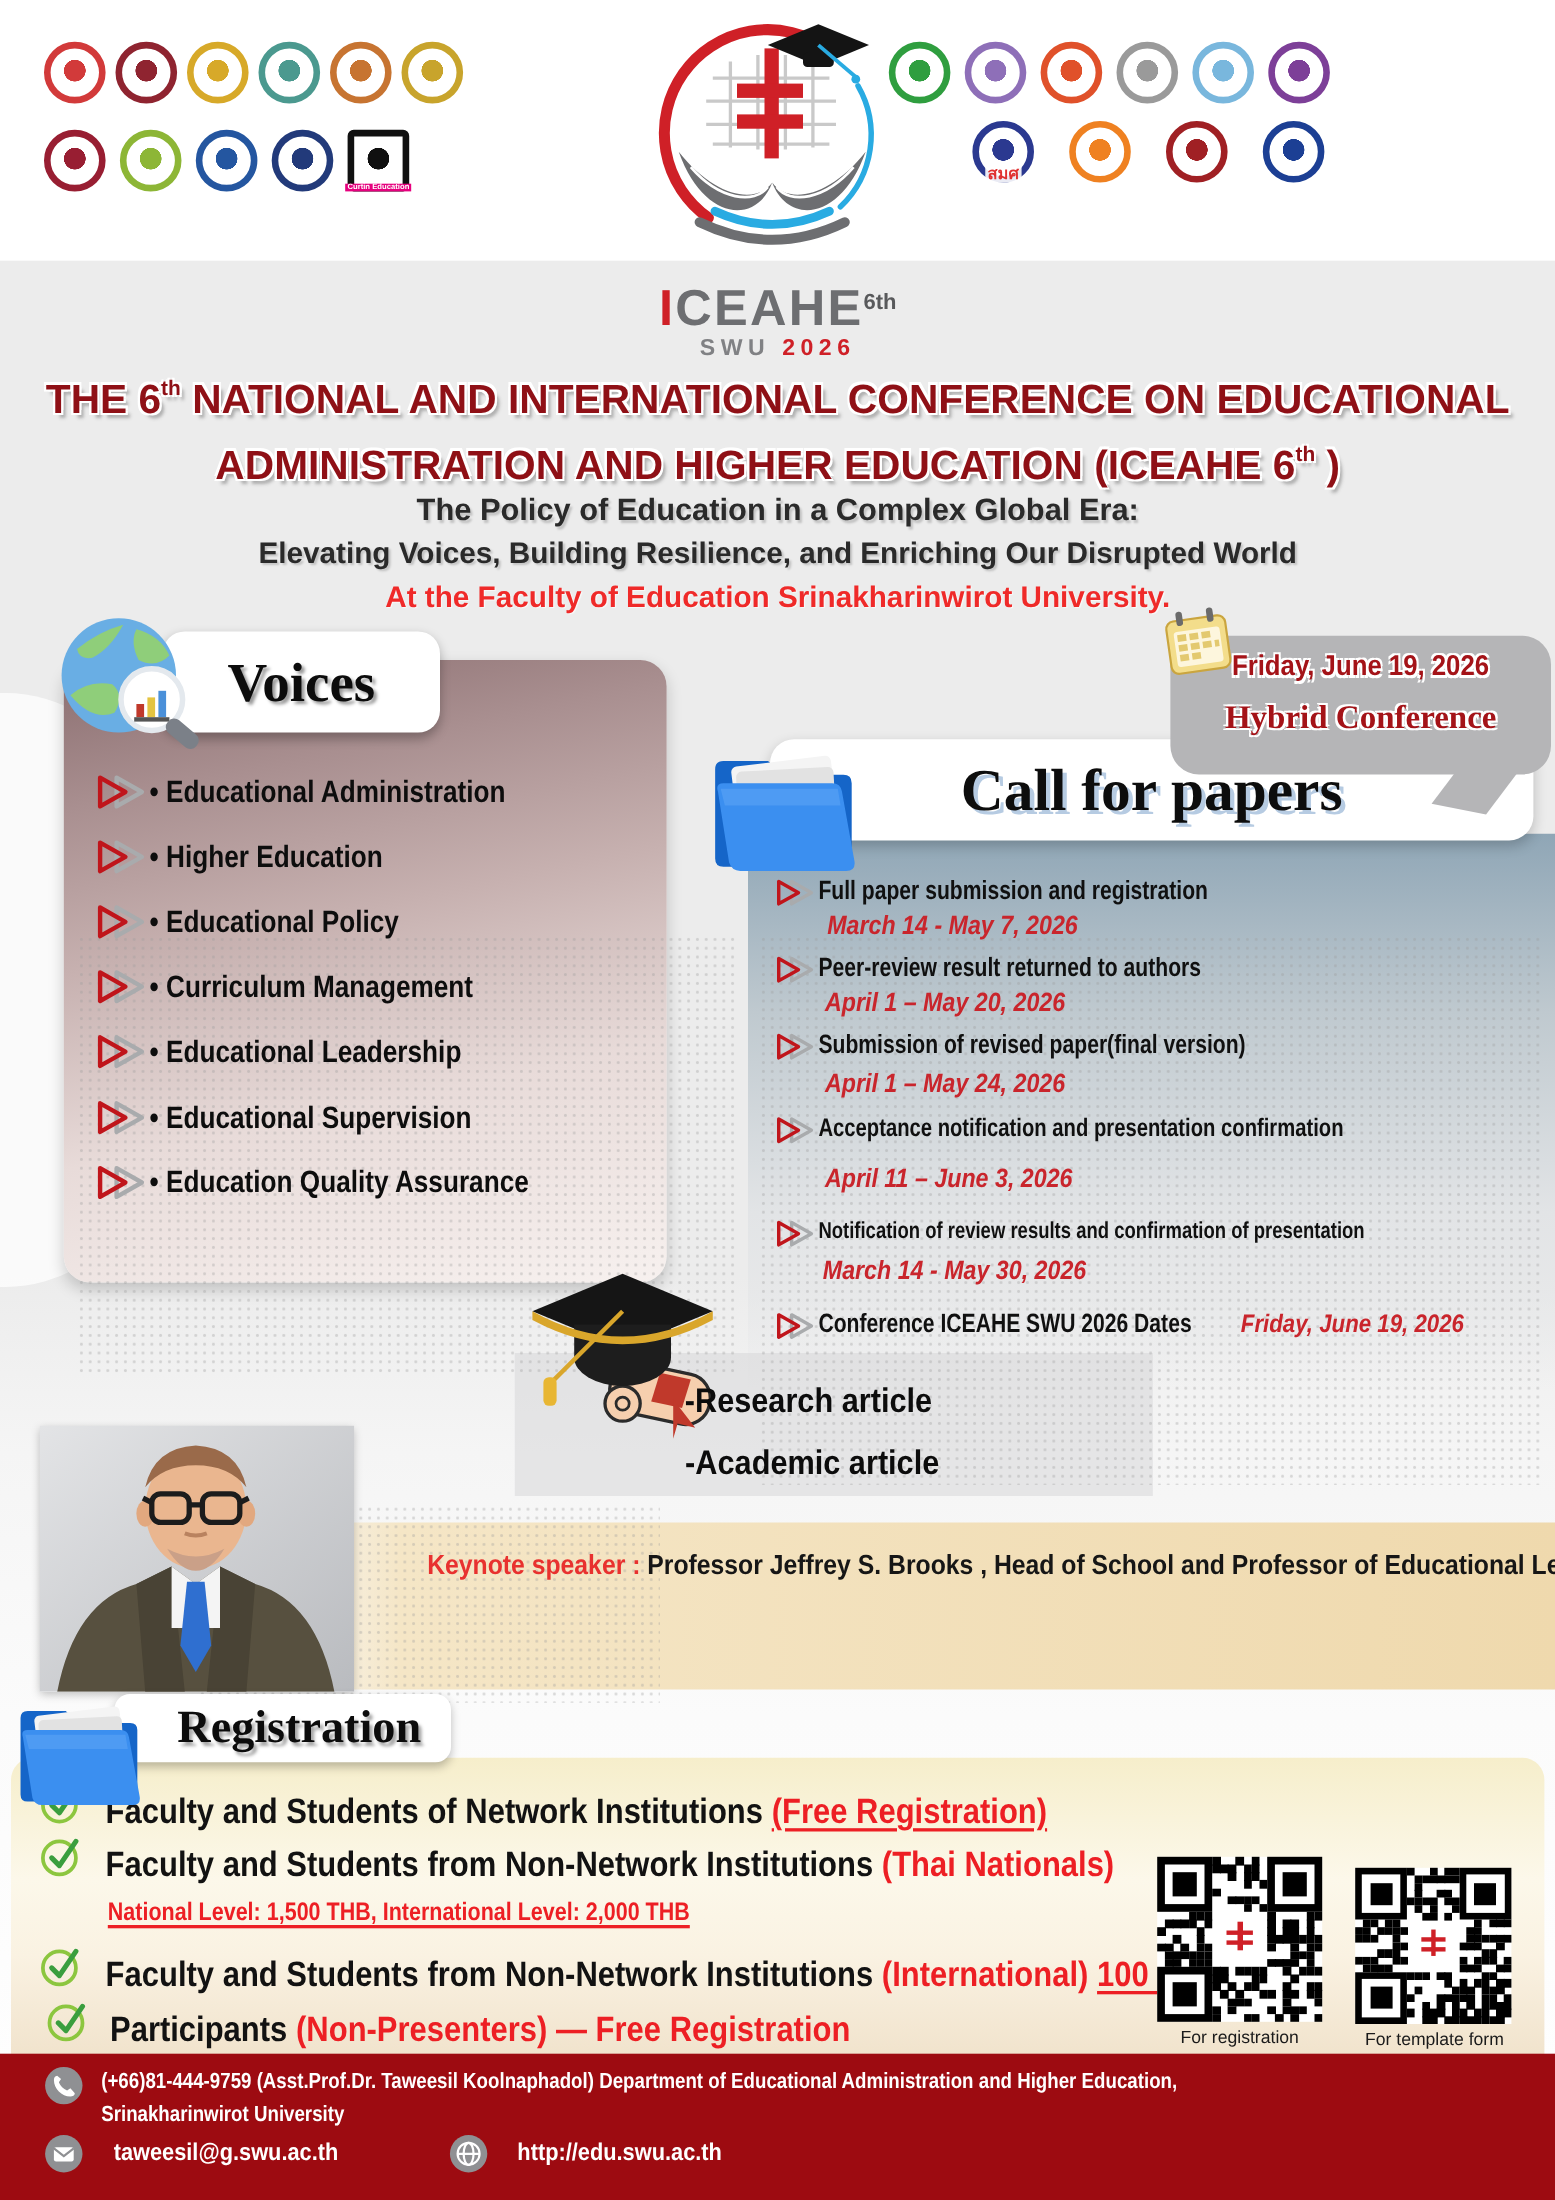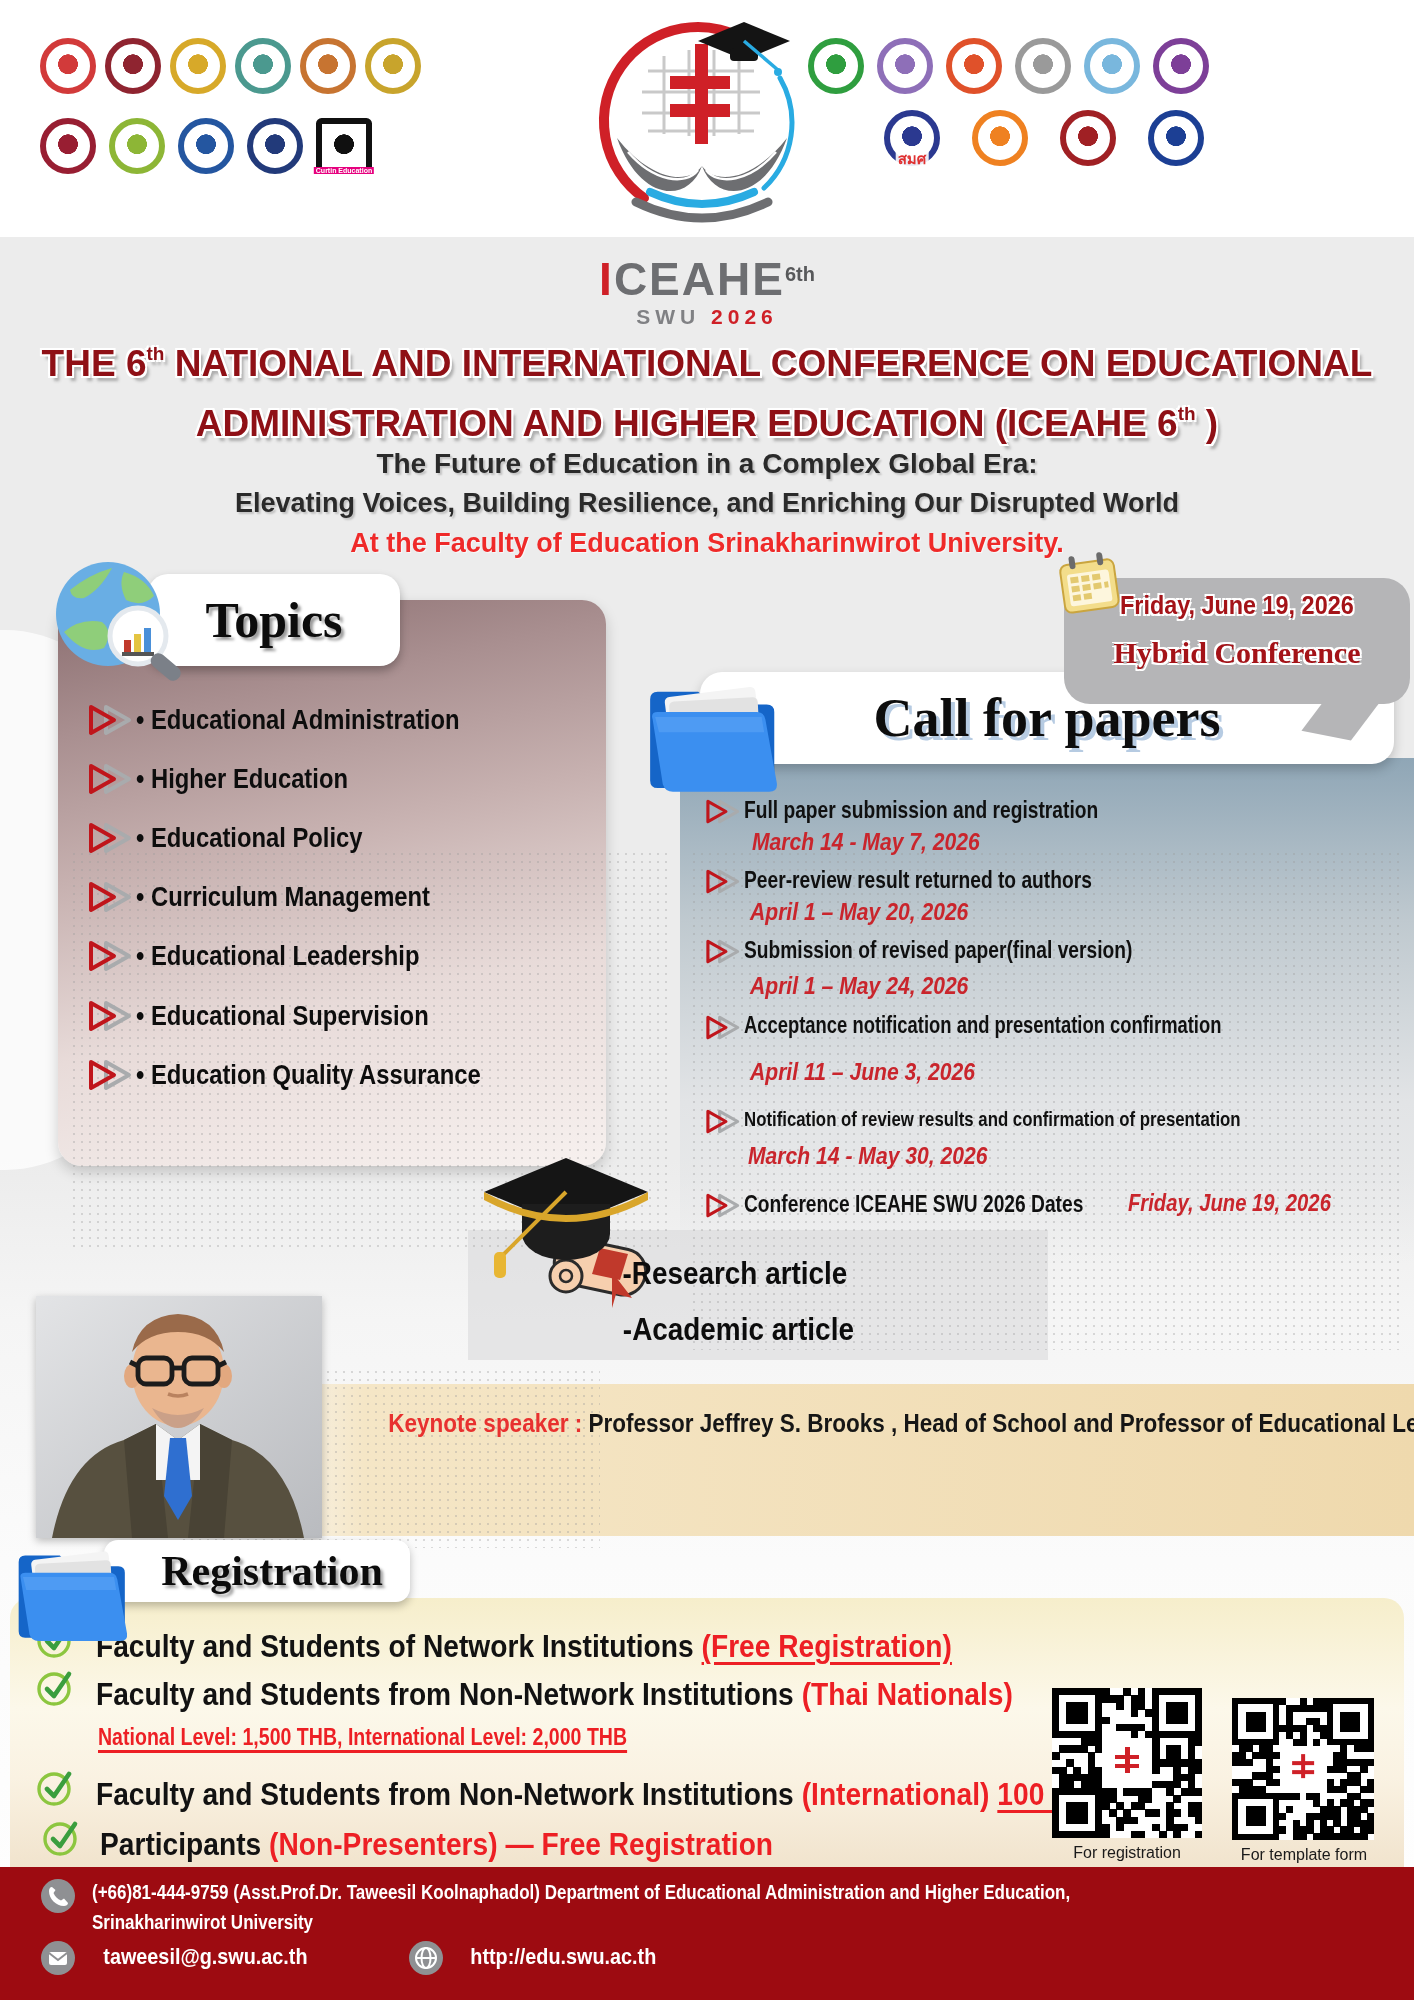--- a/index.html
+++ b/index.html
@@ -207,42 +207,42 @@
   <div class="abs brand">
     <span class="brand-main"><span class="brand-i">I</span><span>CEAHE</span></span><span class="brand-sup">6th</span>
   </div>
   <div class="abs brand-sub">
     <span class="brand-swu">SWU</span>
     <span class="brand-year">2026</span>
   </div>
 
   <div class="abs title-line" id="title1"><span>THE 6</span><sup class="t-sup">th</sup><span> NATIONAL  AND  INTERNATIONAL  CONFERENCE ON EDUCATIONAL</span></div>
   <div class="abs title-line" id="title2"><span>ADMINISTRATION  AND  HIGHER  EDUCATION (ICEAHE 6</span><sup class="t-sup">th</sup><span> )</span></div>
-  <div class="abs sub-line" id="sub1">The Future of Education in a Complex Global Era:</div>
+  <div class="abs sub-line" id="sub1">The Policy of Education in a Complex Global Era:</div>
   <div class="abs sub-line" id="sub2">Elevating Voices, Building Resilience, and Enriching Our Disrupted World</div>
   <div class="abs sub-line" id="sub3">At the Faculty of Education  Srinakharinwirot University.</div>
 
   <div class="abs topics-panel"></div>
   <div class="abs dots" style="left:70px;top:850px;width:600px;height:400px;"></div>
   <div class="abs globe-icon">
     <svg viewBox="0 0 132 132" width="132" height="132">
       <circle cx="58" cy="58" r="52" fill="#69aee4"></circle>
       <path d="M20 34 Q40 18 62 12 Q50 34 34 42 Q22 44 20 34Z" fill="#8fce7a"></path>
       <path d="M14 76 Q30 62 52 66 Q64 76 54 92 Q34 100 14 76Z" fill="#8fce7a"></path>
       <path d="M74 16 Q96 22 104 40 Q92 52 76 44 Q68 28 74 16Z" fill="#8fce7a"></path>
       <circle cx="88" cy="80" r="28" fill="#fff" stroke="#e4e9ee" stroke-width="5"></circle>
       <rect x="74" y="84" width="7" height="12" fill="#c0392b"></rect>
       <rect x="84" y="78" width="7" height="18" fill="#e4c441"></rect>
       <rect x="94" y="72" width="7" height="24" fill="#4a90d9"></rect>
       <rect x="72" y="96" width="32" height="4" fill="#555"></rect>
       <rect x="104" y="96" width="34" height="15" rx="7" fill="#7b8088" transform="rotate(40 108 100)"></rect>
     </svg>
   </div>
   <div class="abs topics-pill">
-      <span>Topics</span>
+      <span>Voices</span>
     </div>
   <div class="abs topic-list">
     <div class="trow">
         <span class="chev" style="display: inline-block; width: 46px; height: 34px;"><svg viewBox="0 0 46 34" width="100%" height="100%">
             <path d="M13 4 L36 17 L13 30 Z" fill="none" stroke="#a9abad" stroke-width="4" stroke-linejoin="round" transform="translate(7,0)"></path>
             <path d="M5 4 L28 17 L5 30 Z" fill="none" stroke="#c0151b" stroke-width="4" stroke-linejoin="round"></path>
           </svg></span>
         <span class="tlabel cx85">Educational Administration</span>
       </div>
     <div class="trow">

